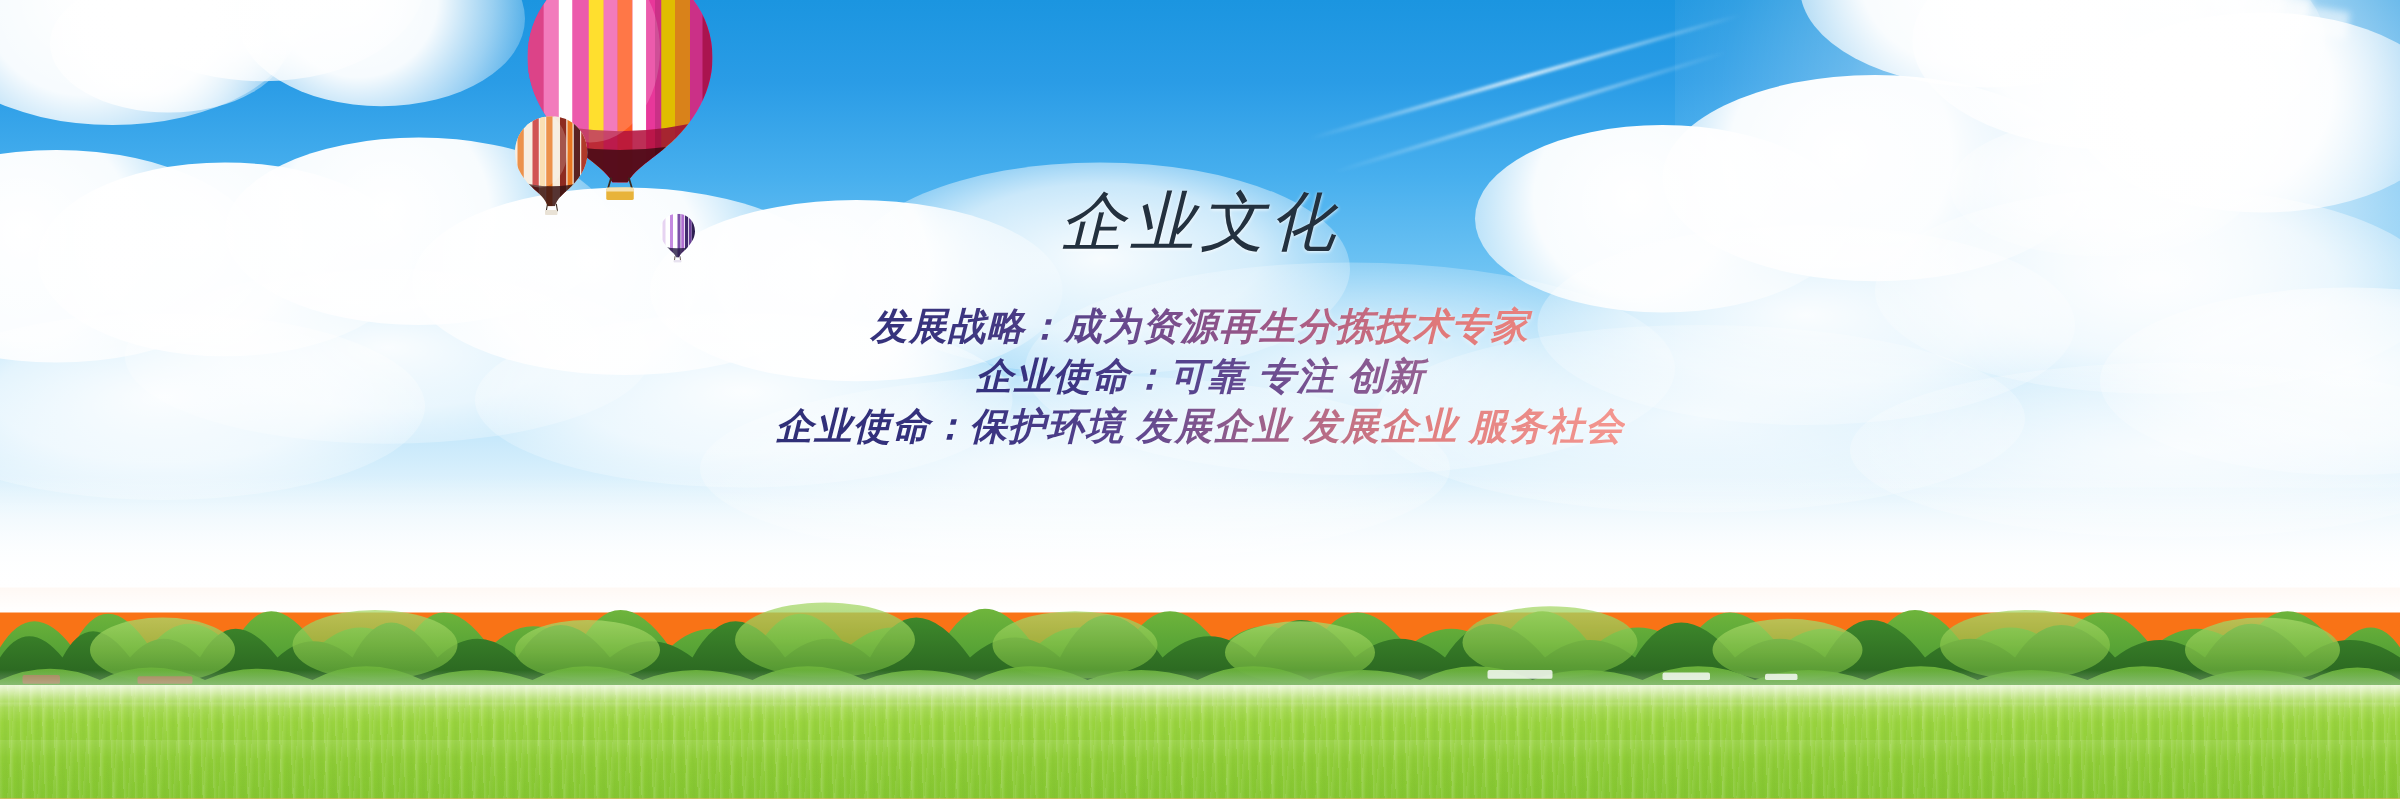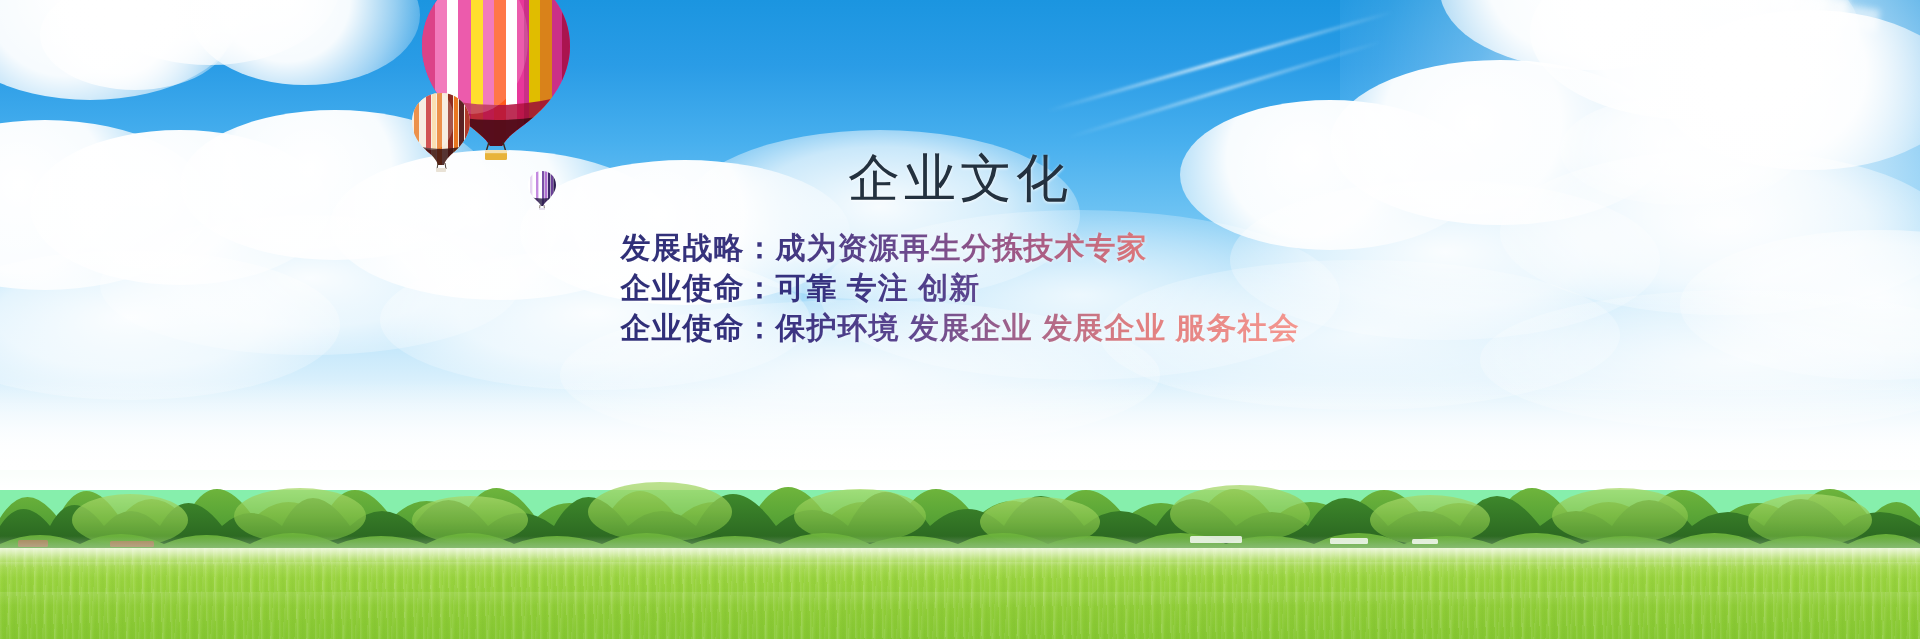--- a/index.html
+++ b/index.html
@@ -9,21 +9,22 @@
   }
   body {
     font-family: "Liberation Sans", "DejaVu Sans", sans-serif;
   }
 
   .banner {
     position: relative;
     width: 1920px;
     height: 639px;
     overflow: hidden;
-    background: #86efac;
+    background: #f97316;
+    font-style: italic;
   }
 
   
   .sky {
     position: absolute;
     left: 0; top: 0;
     width: 1920px;
     height: 470px;
     background:
       linear-gradient(to bottom,
@@ -205,23 +206,23 @@
     font-size: 27px;
     font-weight: 400;
     letter-spacing: 0.5px;
     color: #2c3b49;
     margin-top: 2px;
     line-height: 1.2;
     text-shadow: 0 1px 2px rgba(255,255,255,0.8);
   }
 
   .lines {
-    margin-top: 22px;
+    margin-top: 36px;
     display: inline-block;
-    text-align: left;
+    text-align: center;
   }
   .line {
     font-size: 30px;
     font-weight: bold;
     line-height: 40px;
     letter-spacing: 1px;
     white-space: nowrap;
     background-clip: text;
     -webkit-background-clip: text;
     color: transparent;

